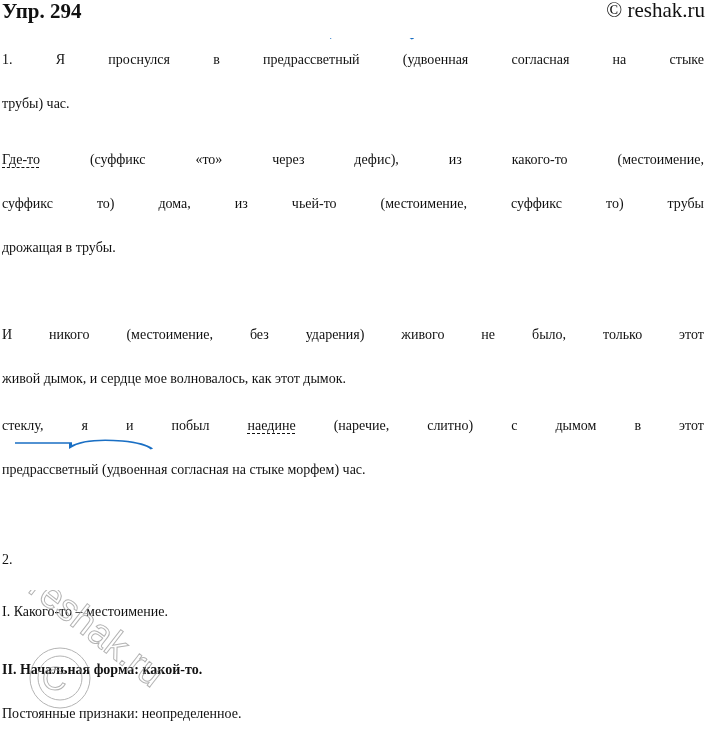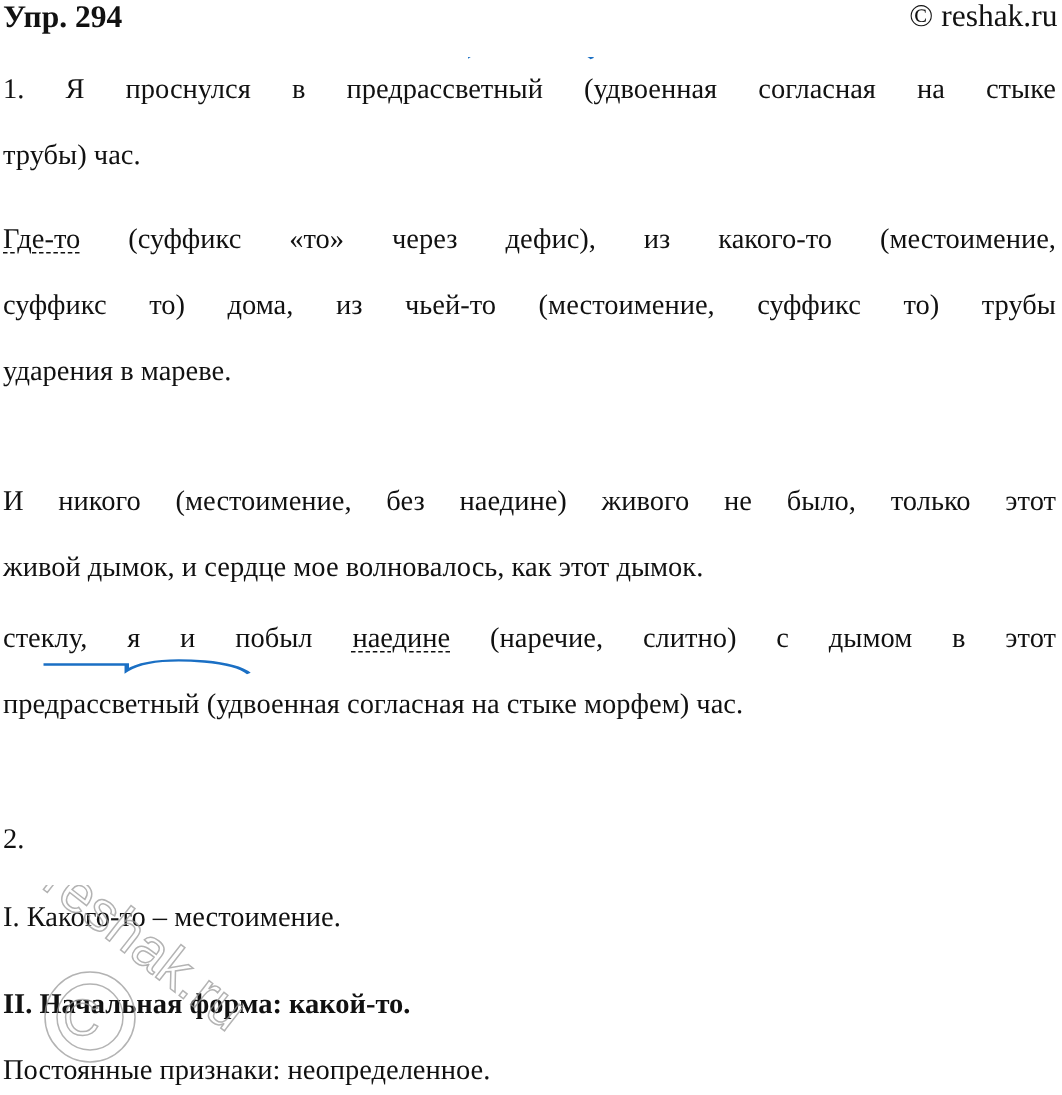--- a/index.html
+++ b/index.html
@@ -34,21 +34,21 @@
       position: absolute;
       right: 3px;
       top: -3px;
       font-size: 21px;
       line-height: 26px;
     }
     .para {
       position: absolute;
       left: 2px;
       width: 702px;
-      font-size: 19px;
+      font-size: 14px;
       line-height: 44px;
     }
     .line {
       display: block;
       height: 44px;
       white-space: nowrap;
     }
     .justify {
       text-align: justify;
       text-align-last: justify;
@@ -98,25 +98,25 @@
         </svg></span><span>ветный</span><span> (удвоенная согласная на стыке</span>
   </div>
   <div class="line">трубы) час.</div>
 </div>
 
 <div class="para" style="top:138px;">
   <div class="line justify">
     <span class="dashed">Где-то</span><span> (суффикс «то» через дефис), из какого-то (местоимение,</span>
   </div>
   <div class="line justify">суффикс то) дома, из чьей-то (местоимение, суффикс то) трубы</div>
-  <div class="line">ударения в мареве.</div>
+  <div class="line">дрожащая в трубы.</div>
 </div>
 
 <div class="para" style="top:313px;">
-  <div class="line justify">И никого (местоимение, без наедине) живого не было, только этот</div>
+  <div class="line justify">И никого (местоимение, без ударения) живого не было, только этот</div>
   <div class="line">живой дымок, и сердце мое волновалось, как этот дымок.</div>
 </div>
 
 <div class="para" style="top:404px;">
   <div class="line justify">
     <span>стеклу, я и побыл </span><span class="dashed">наедине</span><span> (наречие, слитно) с дымом в этот</span>
   </div>
   <div class="line">
     <span>предра</span><span class="morph"><span>сс</span><svg viewBox="0 0 40 16" preserveAspectRatio="none" style="left:-28px;width:74px;">
           <path d="M0 3 L30 3 L30 7 Q38 -2 58 1 Q70 3 74 9" fill="none" stroke="#1a6fc4" stroke-width="1.6"></path>

